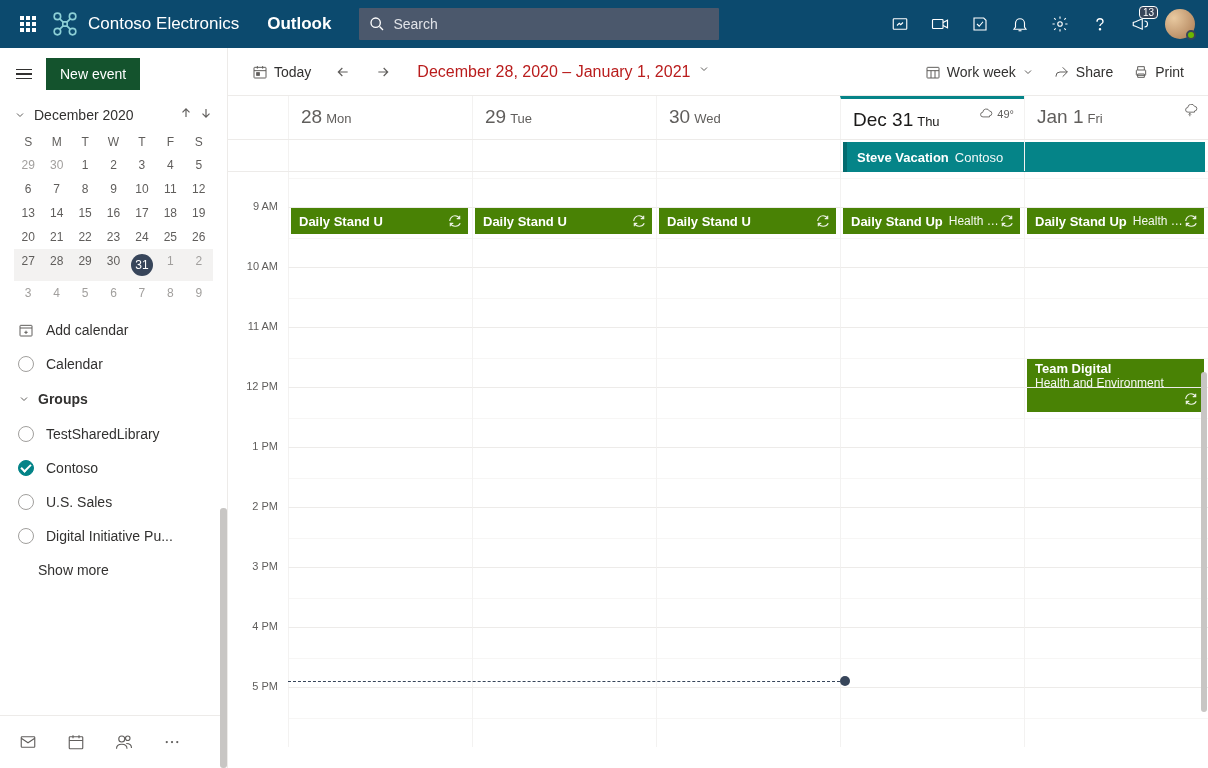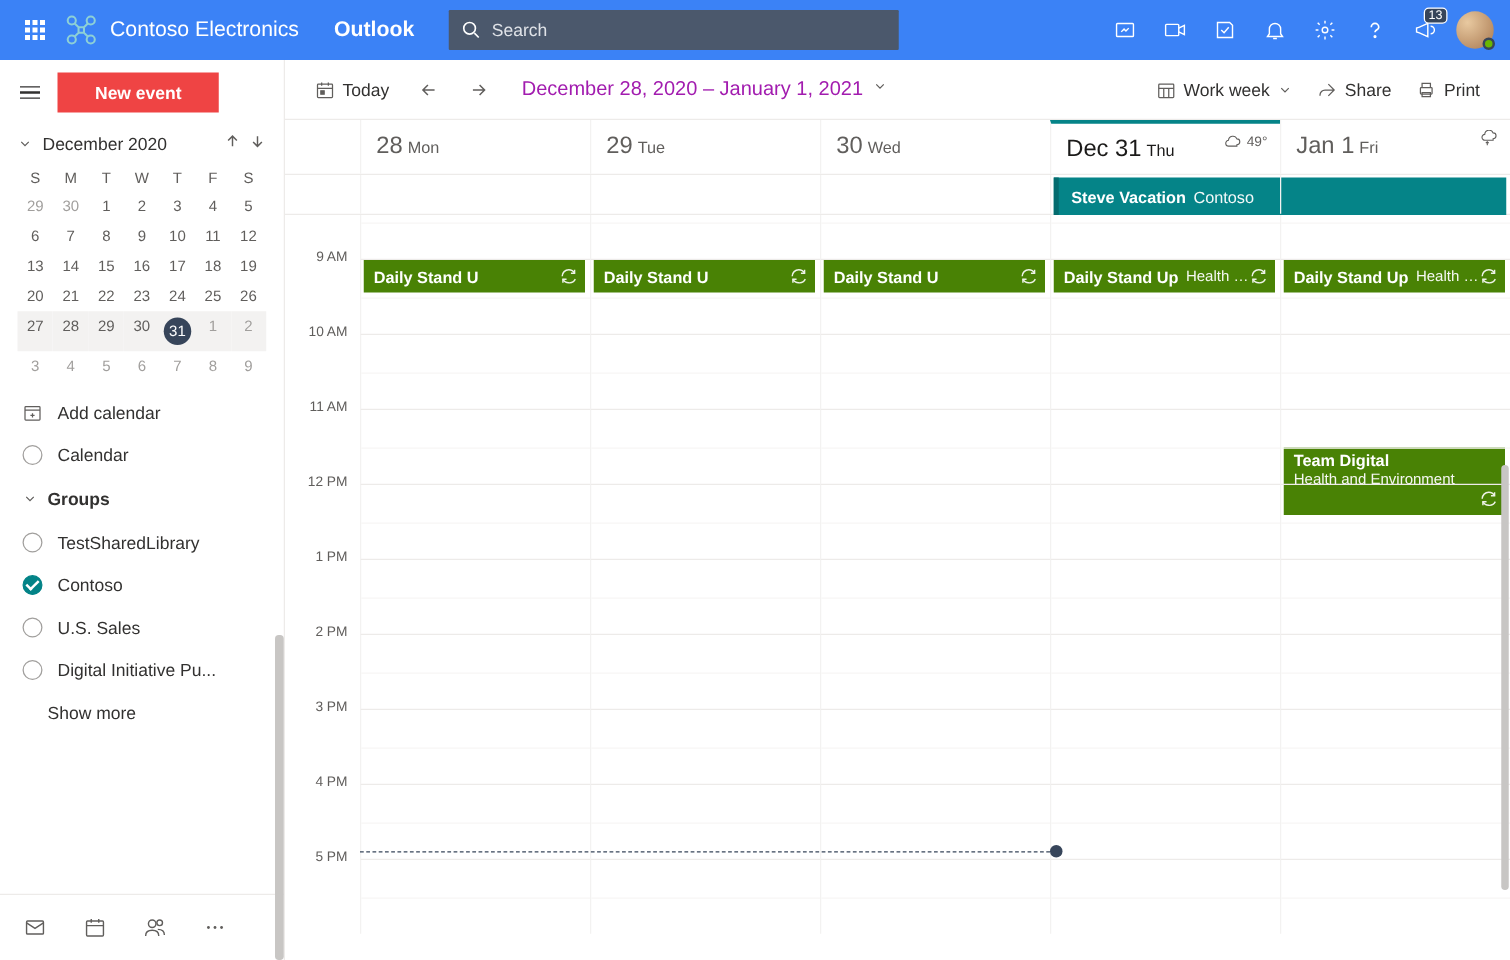--- a/index.html
+++ b/index.html
@@ -1,38 +1,38 @@
 <!DOCTYPE html>
 <html><head>
 <meta charset="utf-8">
 <style>
 * { box-sizing: border-box; margin: 0; padding: 0; }
 body { font-family: "Segoe UI", -apple-system, sans-serif; font-size: 14px; color: #323130; overflow: hidden; width: 1208px; height: 768px; }
-.topbar { height: 48px; background: #3b82f6; display: flex; align-items: center; color: #fff; padding: 0 8px; }
+.topbar { height: 48px; background: #0c4a6e; display: flex; align-items: center; color: #fff; padding: 0 8px; }
 .icon-btn { width: 40px; height: 48px; display: flex; align-items: center; justify-content: center; cursor: pointer; position: relative; }
 .waffle { display: grid; grid-template-columns: repeat(3, 4px); grid-template-rows: repeat(3, 4px); gap: 2px; }
 .waffle span { background: #fff; }
 .logo-seg { display: flex; align-items: center; gap: 10px; margin-left: 4px; }
 .logo-icon { color: #8dd0d6; }
 .brand { font-size: 17px; color: #fff; font-weight: 400; }
 .app-name { font-size: 17px; font-weight: 600; color: #fff; margin-left: 28px; }
 .search-wrap { margin-left: 28px; width: 360px; height: 32px; background: #4b586c; border-radius: 1px; display: flex; align-items: center; padding: 0 10px; color: #fff; }
 .search-wrap input { background: transparent; border: 0; outline: 0; color: #fff; margin-left: 8px; font-size: 14px; flex: 1; }
 .search-wrap input::placeholder { color: #e0e3e8; }
 .top-right { margin-left: auto; display: flex; align-items: center; }
 .badge { position: absolute; top: 6px; right: 2px; background: #37455a; color: #fff; font-size: 10px; padding: 0 3px; border-radius: 4px; border: 1px solid #fff; }
 .avatar { width: 30px; height: 30px; border-radius: 50%; background: radial-gradient(circle at 30% 30%, #e8c9a0, #a87850); position: relative; }
 .presence { width: 10px; height: 10px; background: #6bb700; border-radius: 50%; position: absolute; bottom: -1px; right: -1px; border: 2px solid #37455a; }
 
 .workarea { display: flex; height: 720px; }
 .leftcol { width: 228px; border-right: 1px solid #edebe9; display: flex; flex-direction: column; }
 .left-top { display: flex; align-items: center; padding: 10px 12px; gap: 10px; }
 .hamburger { cursor: pointer; padding: 4px; }
 .hamburger div { width: 16px; height: 1.5px; background: #323130; margin: 3px 0; }
-.new-evt { background: #ef4444; color: #fff; border: 0; font-size: 14px; font-weight: 700; padding: 8px 30px; cursor: pointer; }
+.new-evt { background: #14532d; color: #fff; border: 0; font-size: 14px; font-weight: 400; padding: 8px 14px; cursor: pointer; }
 
 .mini-cal { padding: 6px 14px 8px; }
 .mini-head { display: flex; align-items: center; gap: 8px; margin-bottom: 8px; }
 .mini-head .lbl { font-size: 14px; font-weight: 400; color: #323130; }
 .mini-nav { margin-left: auto; display: flex; gap: 6px; color: #605e5c; }
 .mini-nav span, .mini-head > svg { cursor: pointer; }
 .mini-grid { display: grid; grid-template-columns: repeat(7, 1fr); text-align: center; font-size: 12px; color: #605e5c; }
 .mini-grid .dh { padding: 4px 0; font-weight: 400; color: #605e5c; }
 .mini-grid .dc { padding: 5px 0; cursor: pointer; position: relative; }
 .mini-grid .dc.othermonth { color: #a19f9d; }
@@ -44,21 +44,21 @@
 .radio.checked { background: #038387; border-color: #038387; position: relative; }
 .radio.checked::after { content: ""; position: absolute; left: 4px; top: 1px; width: 4px; height: 8px; border: solid #fff; border-width: 0 2px 2px 0; transform: rotate(45deg); }
 .section-h { display: flex; align-items: center; gap: 8px; padding: 10px 18px; font-weight: 600; font-size: 14px; cursor: pointer; }
 .showmore { padding: 9px 38px; font-size: 14px; color: #323130; cursor: pointer; }
 .left-bottom { margin-top: auto; border-top: 1px solid #edebe9; display: flex; padding: 8px; gap: 8px; }
 .lb-btn { width: 40px; height: 36px; display: flex; align-items: center; justify-content: center; cursor: pointer; color: #605e5c; }
 
 .maincol { flex: 1; display: flex; flex-direction: column; position: relative; }
 .toolbar { height: 48px; display: flex; align-items: center; padding: 0 16px; border-bottom: 1px solid #edebe9; gap: 8px; }
 .tb-btn { display: flex; align-items: center; gap: 6px; padding: 6px 8px; cursor: pointer; color: #323130; font-size: 14px; }
-.tb-date { font-size: 16px; color: #a21caf; font-weight: 400; margin-left: 10px; display: flex; align-items: flex-start; gap: 8px; cursor: pointer; }
+.tb-date { font-size: 16px; color: #b91c1c; font-weight: 400; margin-left: 10px; display: flex; align-items: flex-start; gap: 8px; cursor: pointer; }
 .tb-right { margin-left: auto; display: flex; gap: 4px; }
 
 .cal-head { display: flex; border-bottom: 1px solid #edebe9; }
 .time-gutter { width: 60px; flex-shrink: 0; }
 .day-col-h { flex: 1; padding: 10px 12px 8px; border-left: 1px solid #f3f2f1; position: relative; }
 .day-col-h.today { border-top: 3px solid #058488; }
 .day-num { font-size: 19px; font-weight: 400; color: #605e5c; }
 .day-wd { font-size: 13px; color: #605e5c; margin-left: 4px; }
 .day-col-h.today .day-num { color: #1b1a19; font-weight: 500; }
 .day-col-h.today .day-wd { color: #1b1a19; }

